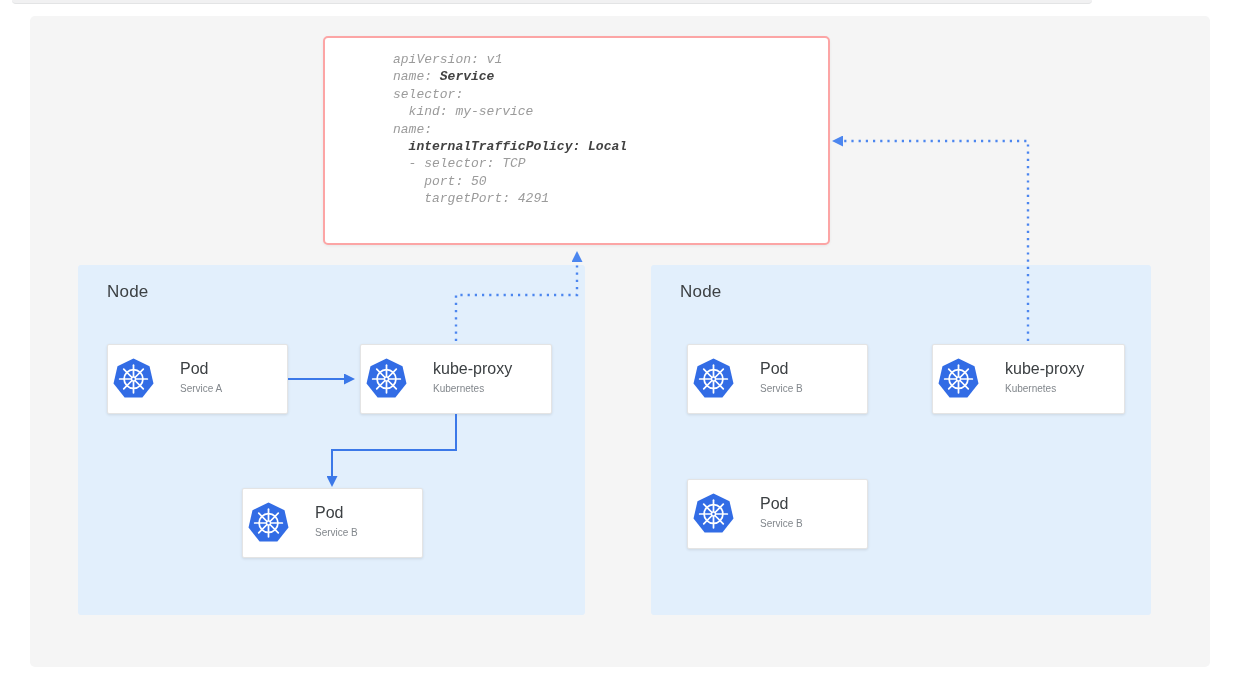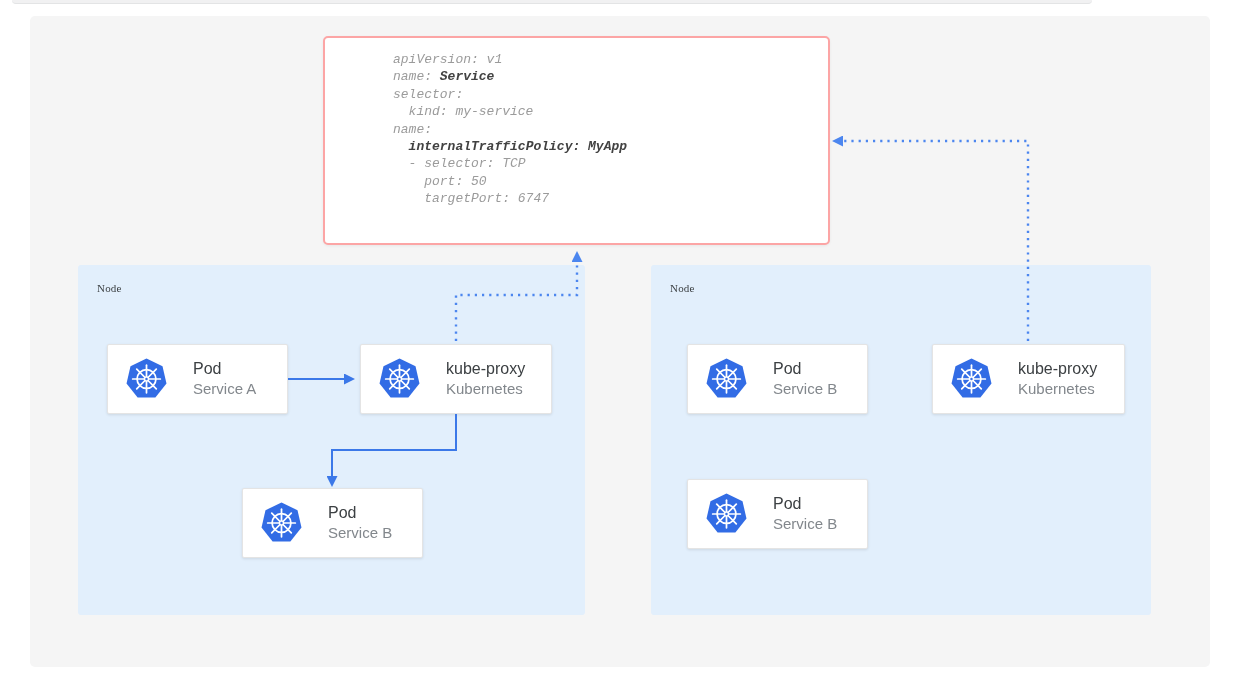--- a/index.html
+++ b/index.html
@@ -21,31 +21,31 @@
   .code-line { font-family:"Liberation Mono","DejaVu Sans Mono",monospace;
                font-style:italic; font-size:13px; line-height:17.4px;
                color:#9b9b9b; white-space:pre; }
   .code-line .b { font-weight:bold; color:#424242; }
 
   
   .node { position:absolute; background:#e2effc; border-radius:3px;
           width:507px; height:350px; top:265px; }
   .node-left  { left:78px;  }
   .node-right { left:651px; width:500px; }
-  .node-label { position:absolute; left:19px; top:17px; font-size:11px;
-                color:#3c4043; letter-spacing:0.2px;font-family:Liberation Serif, serif; }
+  .node-label { position:absolute; left:29px; top:17px; font-size:17px;
+                color:#3c4043; letter-spacing:0.2px; }
 
   
   .card { position:absolute; background:#ffffff; border:1px solid #e4e4e4;
           border-radius:2px; box-shadow:0 1px 3px rgba(0,0,0,0.10);
-          display:flex; align-items:center; padding-left:18px; }
+          display:flex; align-items:center; padding-left:5px; }
   .card .k8s-icon { width:41px; height:42px; flex:0 0 41px; }
   .card-text { margin-left:26px; }
   .card-title { font-size:16px; color:#3c4043; line-height:20px; }
-  .card-subtitle { font-size:15px; color:#82878c; line-height:20px; }
+  .card-subtitle { font-size:10px; color:#82878c; line-height:20px; }
 
   .pod-a  { left:107px; top:344px; width:181px; height:70px; }
   .kp-l   { left:360px; top:344px; width:192px; height:70px; }
   .pod-b  { left:242px; top:488px; width:181px; height:70px; }
   .pod-r1 { left:687px; top:344px; width:181px; height:70px; }
   .kp-r   { left:932px; top:344px; width:193px; height:70px; }
   .pod-r2 { left:687px; top:479px; width:181px; height:70px; }
 
   .connectors { position:absolute; left:0; top:0; width:1233px; height:683px;
                 pointer-events:none; }
@@ -84,24 +84,24 @@
 
 <div class="panel"></div>
 
 <div class="yaml-card">
   <div id="code-block">
       <div class="code-line"><span>apiVersion: v1</span></div>
       <div class="code-line"><span>name: </span><span class="b">Service</span></div>
       <div class="code-line"><span>selector:</span></div>
       <div class="code-line"><span>  kind: my-service</span></div>
       <div class="code-line"><span>name:</span></div>
-      <div class="code-line"><span>  </span><span class="b">internalTrafficPolicy: MyApp</span></div>
+      <div class="code-line"><span>  </span><span class="b">internalTrafficPolicy: Local</span></div>
       <div class="code-line"><span>  - selector: TCP</span></div>
       <div class="code-line"><span>    port: 50</span></div>
-      <div class="code-line"><span>    targetPort: 6747</span></div>
+      <div class="code-line"><span>    targetPort: 4291</span></div>
     </div>
 </div>
 
 <div class="node node-left">
   <span class="node-label">Node</span>
 </div>
 
 <div class="node node-right">
   <span class="node-label">Node</span>
 </div>

